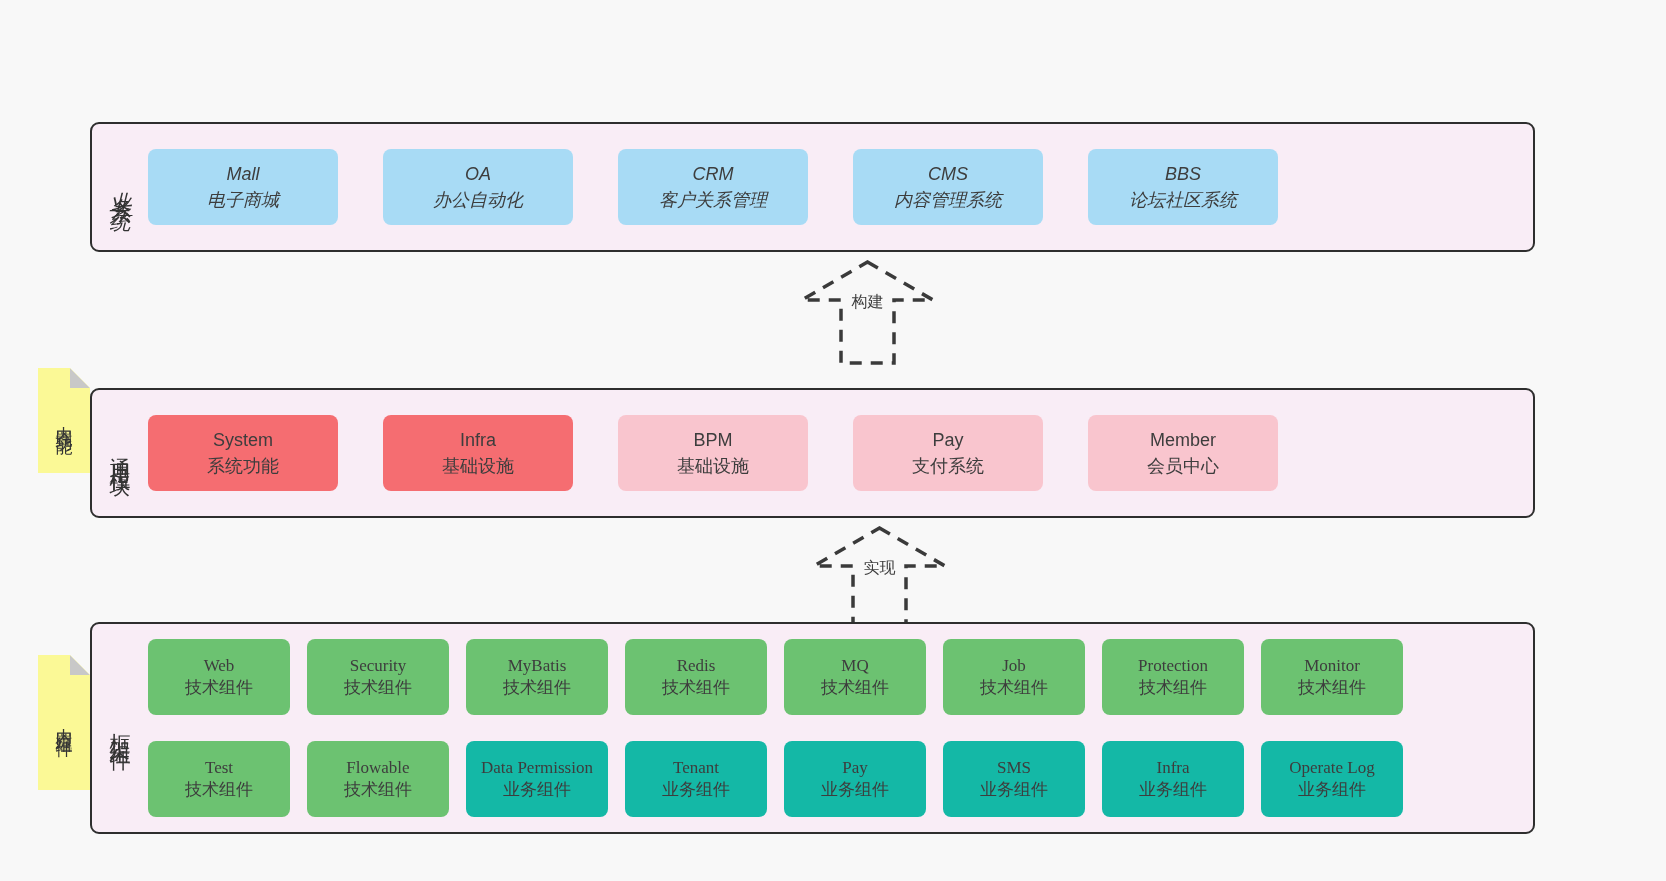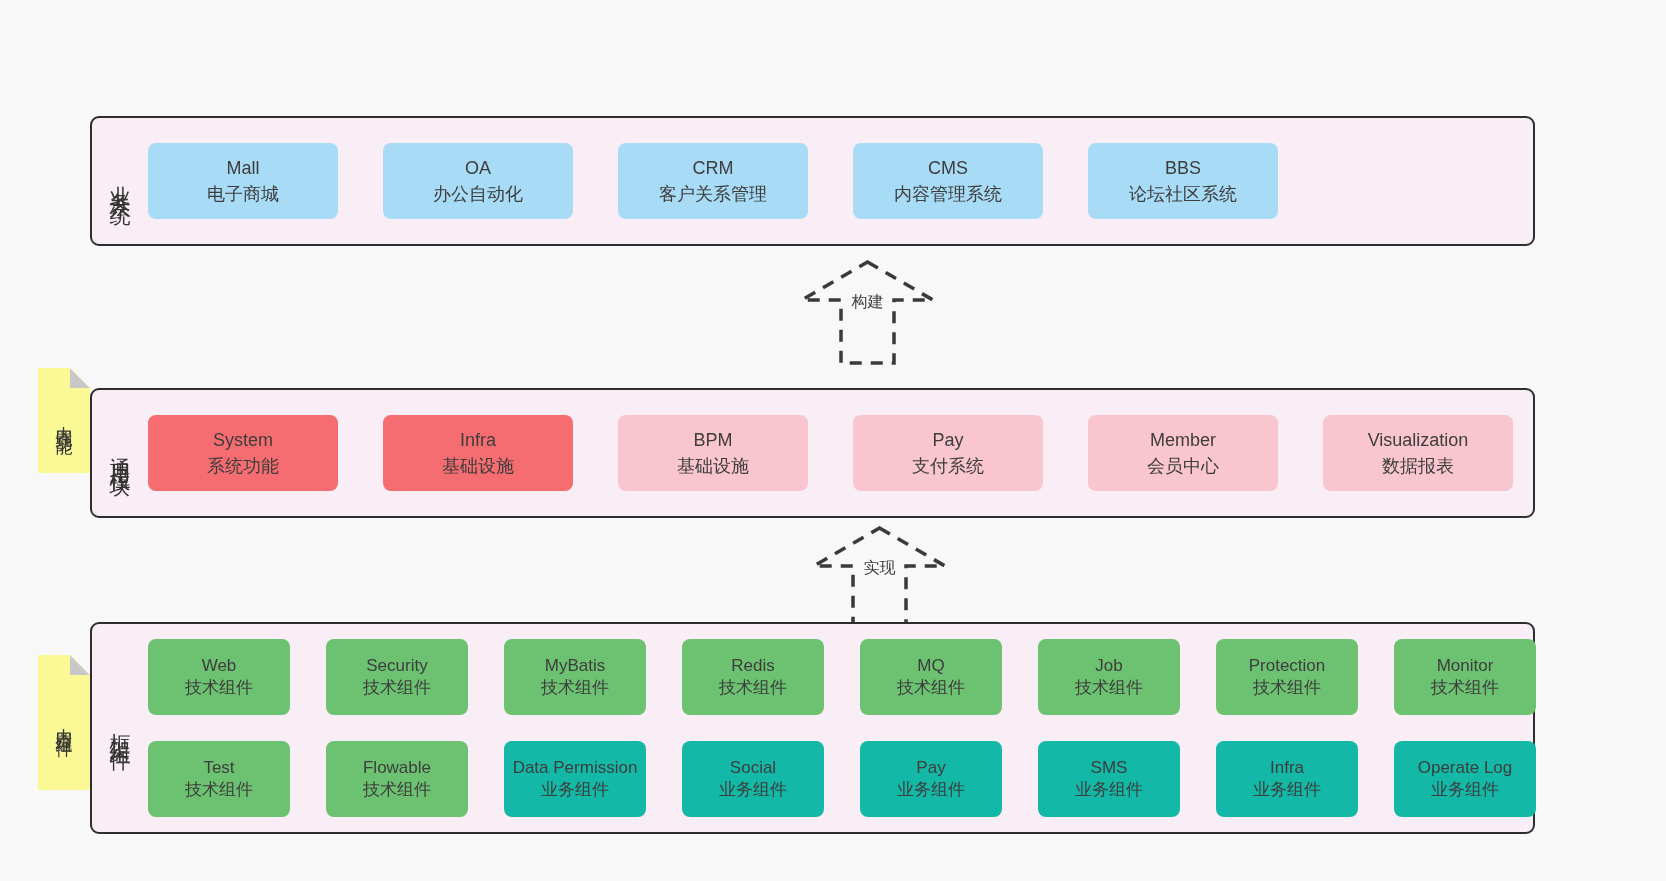--- a/index.html
+++ b/index.html
@@ -14,21 +14,21 @@
   }
   .layer {
     position: absolute;
     left: 90px; width: 1445px;
     background: #f9edf6;
     border: 2px solid #2e2e2e;
     border-radius: 9px;
     display: flex;
     z-index: 2;
   }
-  #layer-1 { top: 116px; height: 130px; }
+  #layer-1 { top: 122px; height: 130px; font-style: italic; }
   #layer-2 { top: 388px; height: 130px; }
   #layer-3 { top: 622px; height: 212px; }
 
   .layer-label {
     width: 56px;
     display: flex; align-items: center; justify-content: center;
     flex: 0 0 56px;
   }
   .layer-label span {
     writing-mode: vertical-rl;
@@ -42,21 +42,21 @@
     display: flex; align-items: center;
     gap: 45px;
     padding-right: 20px;
   }
   .grid-area {
     flex: 1;
     display: flex; flex-direction: column; justify-content: center;
     gap: 26px;
     padding-right: 20px;
   }
-  .grid-row { display: flex; gap: 36px; }
+  .grid-row { display: flex; gap: 17px; font-family: Liberation Serif, serif; }
 
   .box {
     flex: 0 0 190px;
     height: 76px;
     border-radius: 8px;
     display: flex; flex-direction: column;
     align-items: center; justify-content: center;
     text-align: center;
     font-size: 18px;
     line-height: 1.45;
@@ -170,24 +170,20 @@
       <div class="box-sub">基础设施</div>
     </div>
     <div class="box v-pink">
       <div class="box-title">Pay</div>
       <div class="box-sub">支付系统</div>
     </div>
     <div class="box v-pink">
       <div class="box-title">Member</div>
       <div class="box-sub">会员中心</div>
     </div>
-    <div class="box v-pink">
-      <div class="box-title">Visualization</div>
-      <div class="box-sub">数据报表</div>
-    </div>
   </div>
 </div>
 
 <div class="arrow" id="arrow-2">
   <svg width="135" height="105" viewBox="0 0 135 105">
     <polygon points="67.5,2 133,40 94,40 94,103 41,103 41,40 2,40" fill="none" stroke="#3a3a3a" stroke-width="3.5" stroke-dasharray="12 9"></polygon>
   </svg>
   <span class="arrow-label">实现</span>
 </div>
 
@@ -242,21 +238,21 @@
       </div>
       <div class="box v-green">
         <div class="box-title">Flowable</div>
         <div class="box-sub">技术组件</div>
       </div>
       <div class="box v-lightgreen">
         <div class="box-title">Data Permission</div>
         <div class="box-sub">业务组件</div>
       </div>
       <div class="box v-lightgreen">
-        <div class="box-title">Social</div>
+        <div class="box-title">Tenant</div>
         <div class="box-sub">业务组件</div>
       </div>
       <div class="box v-lightgreen">
         <div class="box-title">Pay</div>
         <div class="box-sub">业务组件</div>
       </div>
       <div class="box v-lightgreen">
         <div class="box-title">SMS</div>
         <div class="box-sub">业务组件</div>
       </div>

